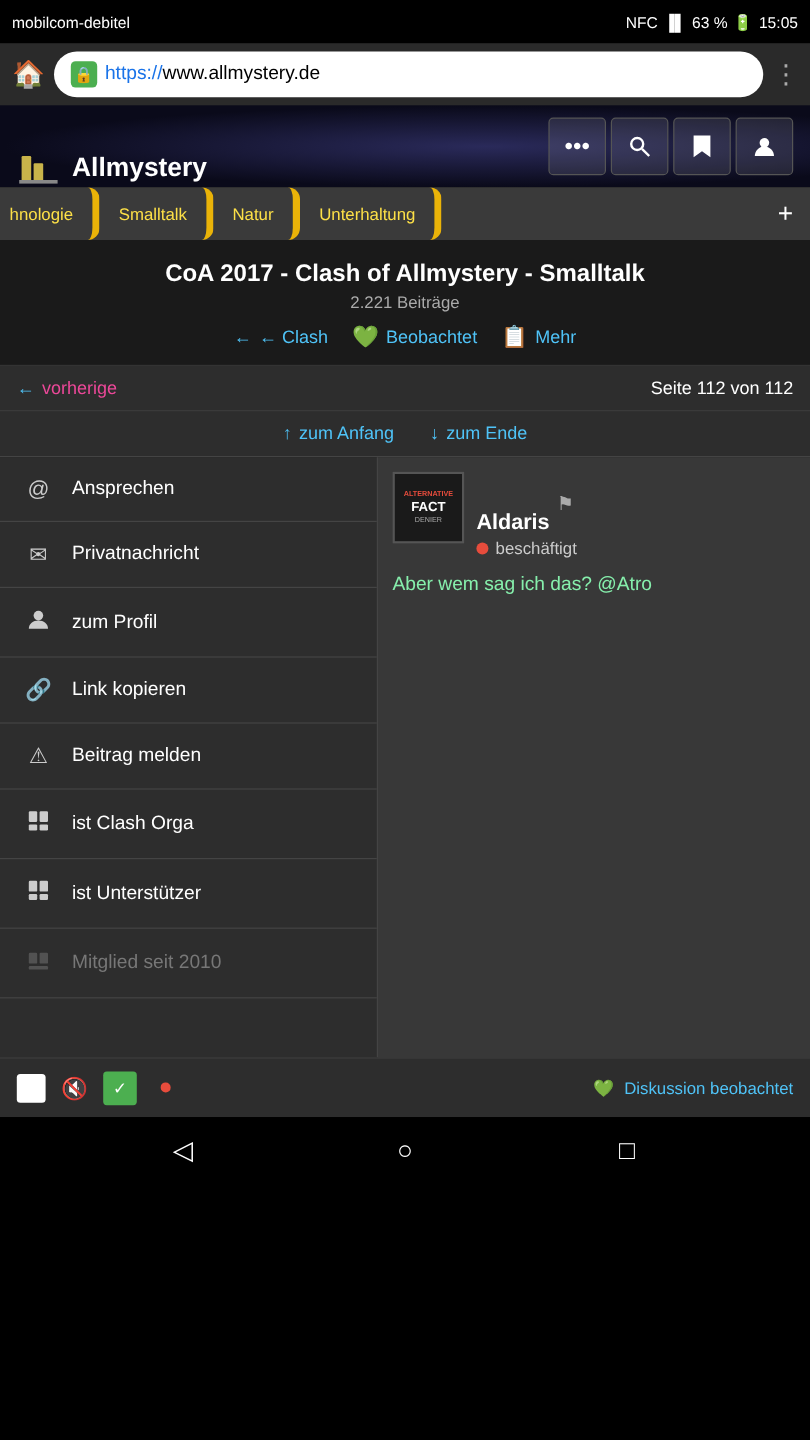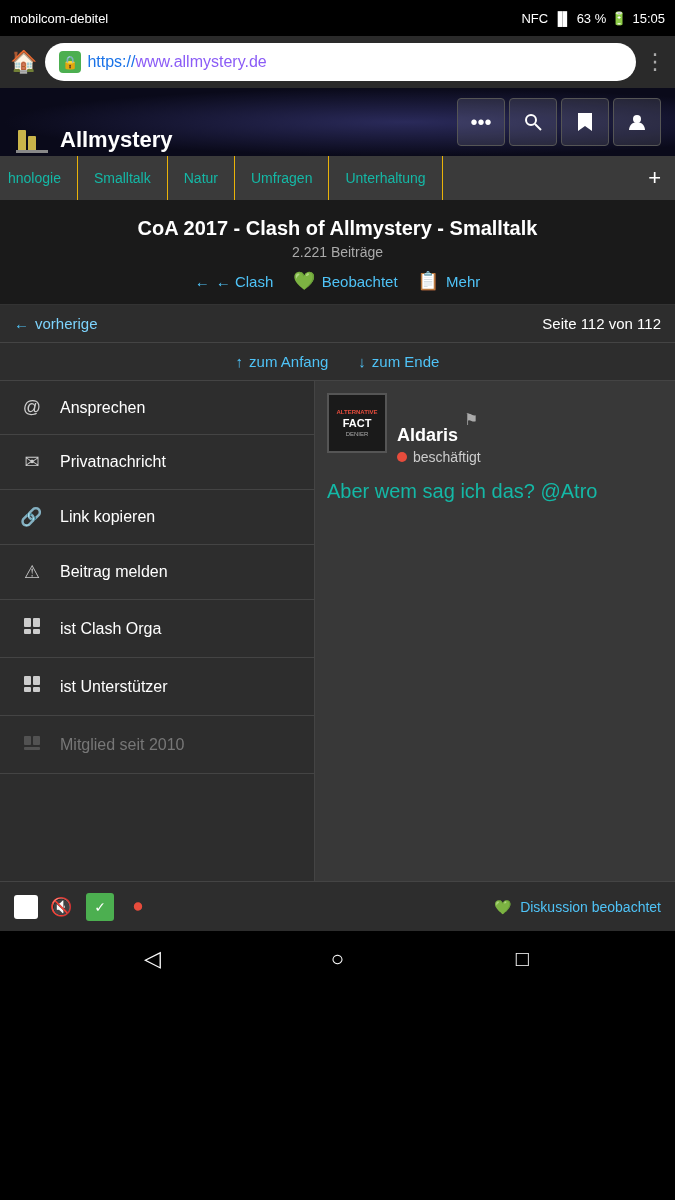--- a/index.html
+++ b/index.html
@@ -124,29 +124,30 @@
     }
 
     
     .nav-tabs {
       background: #3a3a3a;
       display: flex;
       overflow: hidden;
       height: 44px;
     }
     .nav-tab {
-      color: #14b8a6;
+      color: #fde047;
       padding: 0 16px;
       display: flex;
       align-items: center;
       font-size: 14px;
-      border-right: 1px solid #eab308;
+      border-right: 6px solid #eab308;
       white-space: nowrap;
       cursor: pointer;
       height: 44px;
+      border-radius: 10px;
     }
     .nav-tab:first-child {
       padding-left: 8px;
     }
     .nav-tab-plus {
       color: #fff;
       padding: 0 14px;
       display: flex;
       align-items: center;
       font-size: 22px;
@@ -340,22 +341,22 @@
       width: 10px;
       height: 10px;
       border-radius: 50%;
       background: #e74c3c;
     }
     .status-text {
       color: #ccc;
       font-size: 14px;
     }
     .post-content {
-      color: #14b8a6;
-      font-size: 20px;
+      color: #86efac;
+      font-size: 16px;
       line-height: 1.4;
       padding-top: 4px;
     }
 
     
     .bottom-bar {
       background: #2d2d2d;
       padding: 10px 14px;
       display: flex;
       align-items: center;
@@ -422,21 +423,21 @@
     <span>🔋</span>
     <span>15:05</span>
   </div>
 </div>
 
 <div class="browser-bar">
   <button class="home-btn">🏠</button>
   <div class="url-bar">
     <div class="url-secure-icon">🔒</div>
     <span>
-      <span style="color:#1a73e8">https://</span><span style="color:#8b5cf6">www.allmystery.de</span>
+      <span style="color:#1a73e8">https://</span><span style="color:#000000">www.allmystery.de</span>
     </span>
   </div>
   <button class="menu-dots">⋮</button>
 </div>
 
 <div class="site-header">
   <div class="site-logo-area">
     <div class="site-logo-icon">
       <svg width="36" height="36" viewBox="0 0 36 36">
         <rect x="4" y="8" width="8" height="22" fill="#c9b44a" rx="1"></rect>
@@ -465,21 +466,20 @@
         <path d="M2 18c0-4.4 3.6-8 8-8s8 3.6 8 8H2z"></path>
       </svg>
     </button>
   </div>
 </div>
 
 <div class="nav-tabs">
   <div class="nav-tab">hnologie</div>
   <div class="nav-tab">Smalltalk</div>
   <div class="nav-tab">Natur</div>
-  <div class="nav-tab">Umfragen</div>
   <div class="nav-tab">Unterhaltung</div>
   <div class="nav-tab-plus">+</div>
 </div>
 
 <div class="forum-header">
   <div class="forum-title">CoA 2017 - Clash of Allmystery - Smalltalk</div>
   <div class="forum-count">2.221 Beiträge</div>
   <div class="forum-actions">
     <button class="forum-action-btn">
       <span>←</span>
@@ -492,21 +492,21 @@
     <button class="forum-action-btn">
       <span style="font-size:18px">📋</span>
       <span>Mehr</span>
     </button>
   </div>
 </div>
 
 <div class="pagination-bar">
   <button class="prev-btn">
     <span>←</span>
-    <span style="color:#7dd3fc">vorherige</span>
+    <span style="color:#ec4899">vorherige</span>
   </button>
   <span class="page-info">Seite 112 von 112</span>
 </div>
 
 <div class="nav-sub-bar">
   <button class="nav-sub-btn">
     <span>↑</span>
     <span>zum Anfang</span>
   </button>
   <button class="nav-sub-btn">
@@ -518,20 +518,29 @@
 <div class="content-area">
 
   <div class="context-menu">
     <div class="context-menu-item">
       <span class="context-icon">@</span>
       <span>Ansprechen</span>
     </div>
     <div class="context-menu-item">
       <span class="context-icon">✉</span>
       <span>Privatnachricht</span>
+    </div>
+    <div class="context-menu-item">
+      <span class="context-icon">
+        <svg width="20" height="20" viewBox="0 0 20 20" fill="#ccc">
+          <circle cx="10" cy="7" r="4"></circle>
+          <path d="M2 18c0-4.4 3.6-7 8-7s8 2.6 8 7H2z"></path>
+        </svg>
+      </span>
+      <span>zum Profil</span>
     </div>
     <div class="context-menu-item">
       <span class="context-icon">🔗</span>
       <span>Link kopieren</span>
     </div>
     <div class="context-menu-item">
       <span class="context-icon">⚠</span>
       <span>Beitrag melden</span>
     </div>
     <div class="context-menu-item">

